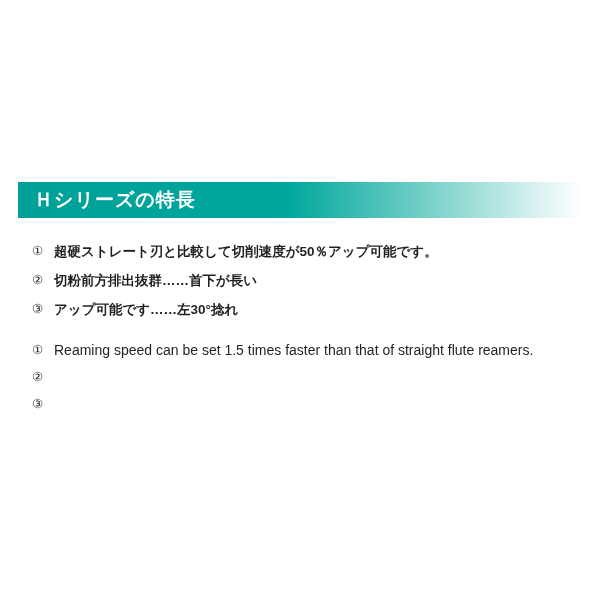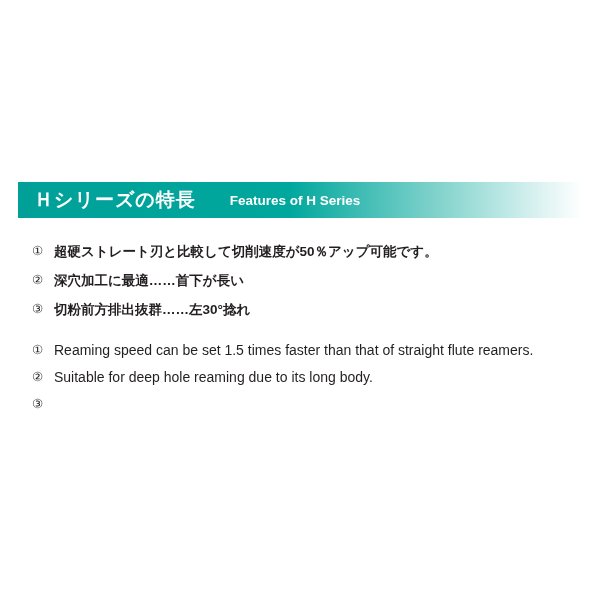--- a/index.html
+++ b/index.html
@@ -82,45 +82,43 @@
     line-height: 17px;
   }
 </style>
 </head>
 <body>
 
 <div class="page">
 
   <div class="banner">
     <span class="banner-jp">Ｈシリーズの特長</span>
-    <span class="banner-en">Features of H Series</span>
   </div>
 
   <div class="list list-jp">
     <div class="item">
       <span class="num">①</span>
       <span class="txt-jp">超硬ストレート刃と比較して切削速度が50％アップ可能です。</span>
     </div>
     <div class="item">
       <span class="num">②</span>
-      <span class="txt-jp">深穴加工に最適……首下が長い</span>
+      <span class="txt-jp">切粉前方排出抜群……首下が長い</span>
     </div>
     <div class="item">
       <span class="num">③</span>
-      <span class="txt-jp">切粉前方排出抜群……左30°捻れ</span>
+      <span class="txt-jp">アップ可能です……左30°捻れ</span>
     </div>
   </div>
 
   <div class="list list-en">
     <div class="item">
       <span class="num">①</span>
       <span class="txt-en">Reaming speed can be set 1.5 times faster than that of straight flute reamers.</span>
     </div>
     <div class="item">
       <span class="num">②</span>
-      <span class="txt-en">Suitable for deep hole reaming due to its long body.</span>
     </div>
     <div class="item">
       <span class="num">③</span>
     </div>
   </div>
 
 </div>
 
 </body></html>

